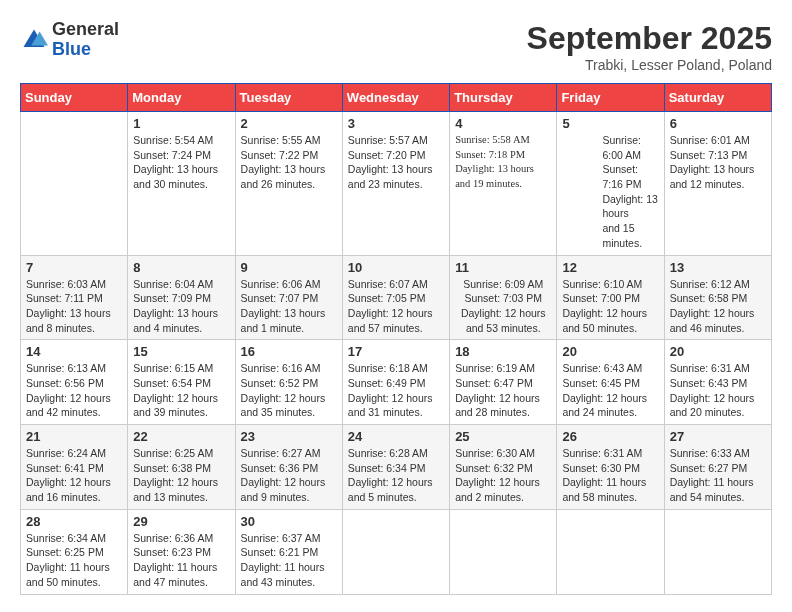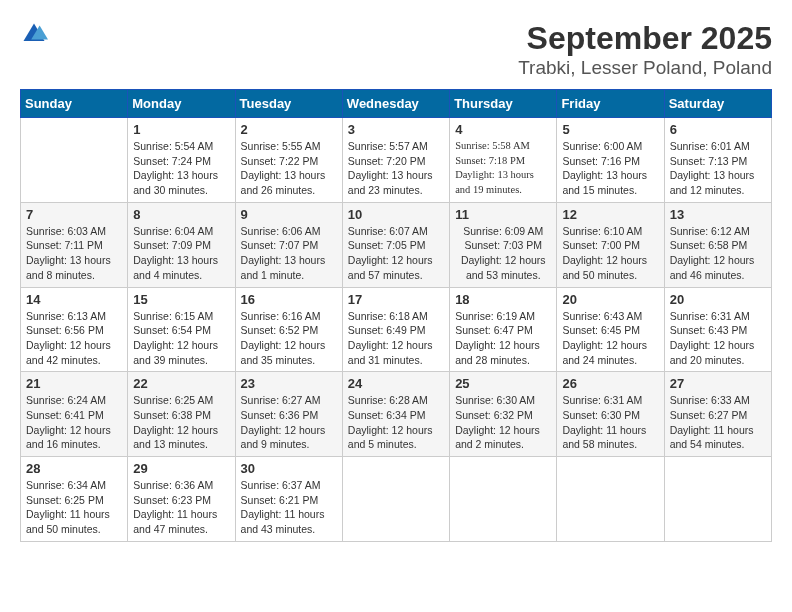--- a/index.html
+++ b/index.html
@@ -34,30 +34,30 @@
     }
     .title-block {
       text-align: right;
     }
     .month-title {
       font-size: 32px;
       font-weight: bold;
       color: #333;
     }
     .location {
-      font-size: 19px;
+      font-size: 14px;
       color: #555;
     }
     .calendar {
       width: 100%;
       border-collapse: collapse;
       border: 1px solid #ccc;
     }
     .calendar th {
-      background-color: #0369a1;
+      background-color: #ef4444;
       color: #fff;
       font-size: 13px;
       font-weight: bold;
       padding: 6px 4px;
       text-align: left;
       border: 1px solid #1a52b9;
     }
     .calendar td {
       vertical-align: top;
       border: 1px solid #ccc;
@@ -87,20 +87,24 @@
   </style>
 </head>
 <body>
 
 <div class="header">
   <div class="logo">
     <svg class="logo-icon" viewBox="0 0 40 40" xmlns="http://www.w3.org/2000/svg">
       <polygon points="20,5 35,30 5,30" fill="#1a5fb4"></polygon>
       <polygon points="28,8 40,28 16,28" fill="#4a9fd4"></polygon>
     </svg>
+    <div class="logo-text">
+      <div class="logo-general">General</div>
+      <div class="logo-blue">Blue</div>
+    </div>
   </div>
   <div class="title-block">
     <div class="month-title">September 2025</div>
     <div class="location">Trabki, Lesser Poland, Poland</div>
   </div>
 </div>
 
 <table class="calendar">
   <thead>
     <tr>
@@ -139,21 +143,21 @@
         </td>
         <td>
           <div class="day-number">4</div>
           <div class="day-info" style="white-space: pre-line; font-family: Liberation Serif, serif;">Sunrise: 5:58 AM
 Sunset: 7:18 PM
 Daylight: 13 hours
 and 19 minutes.</div>
         </td>
         <td>
           <div class="day-number">5</div>
-          <div class="day-info" style="white-space: pre-line;">Sunrise: 6:00 AM
+          <div class="day-info" style="white-space: pre-line; margin-left: 40px;">Sunrise: 6:00 AM
 Sunset: 7:16 PM
 Daylight: 13 hours
 and 15 minutes.</div>
         </td>
         <td>
           <div class="day-number">6</div>
           <div class="day-info" style="white-space: pre-line;">Sunrise: 6:01 AM
 Sunset: 7:13 PM
 Daylight: 13 hours
 and 12 minutes.</div>

